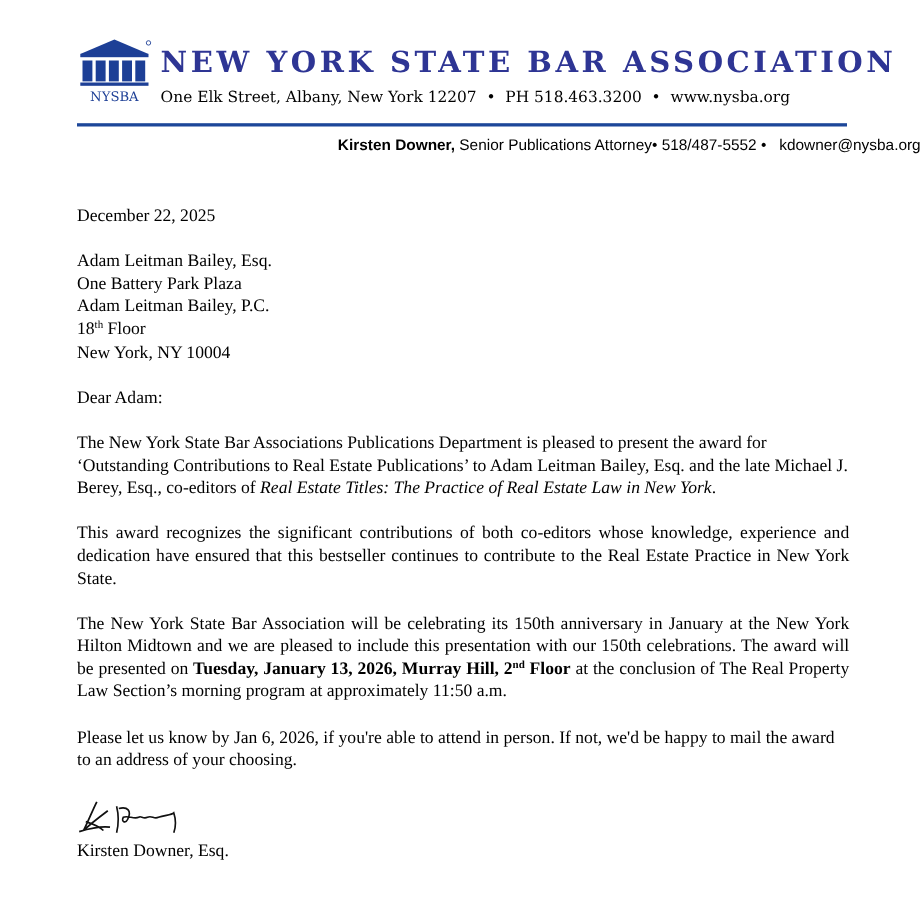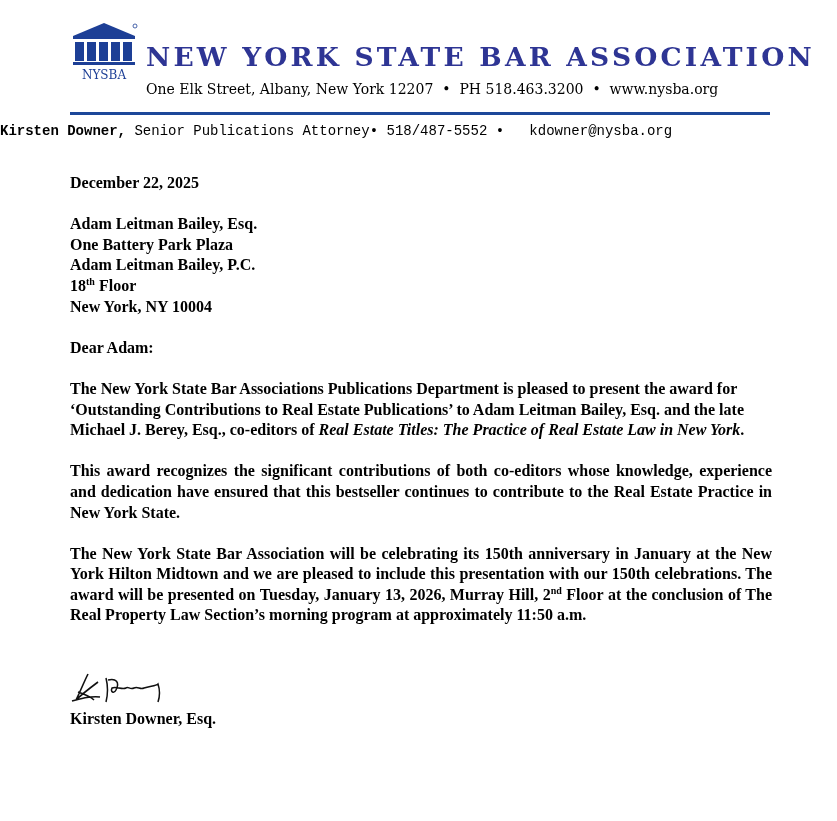--- a/index.html
+++ b/index.html
@@ -1,24 +1,24 @@
 <!DOCTYPE html>
 <html><head>
 <meta charset="utf-8">
 <style>
   html, body { margin: 0; padding: 0; background: #ffffff; }
   body { width: 837px; height: 821px; position: relative; overflow: hidden; color: #000; }
   .letterhead { position: absolute; left: 0; top: 0; width: 837px; }
-  .logo { position: absolute; left: 71px; top: 22px; width: 68px; height: 60px; }
+  .logo { position: absolute; left: 71px; top: 35px; width: 68px; height: 60px; }
   .org-name { position: absolute; left: 146px; top: 44px; font-family: "DejaVu Serif", serif; font-size: 26.5px; letter-spacing: 3.2px; color: #2e3594; white-space: nowrap; line-height: 1; font-weight: bold; }
   .org-addr { position: absolute; left: 146px; top: 82px; font-family: "DejaVu Serif", serif; font-size: 14px; color: #000; white-space: nowrap; line-height: 1; }
   .rule { position: absolute; left: 70px; top: 112px; width: 700px; height: 3px; background: #1d4799; }
-  .contact { position: absolute; left: 0; width: 837px; top: 123px; text-align: left; font-family: Liberation Mono, monospace; font-size: 14px; white-space: nowrap; }
+  .contact { position: absolute; left: 0; width: 837px; top: 123px; text-align: right; font-family: Liberation Sans, sans-serif; font-size: 14px; white-space: nowrap; }
   .contact b { font-weight: bold; }
-  .body { position: absolute; left: 70px; top: 173px; width: 702px; font-family: "Liberation Serif", serif; font-size: 16px; line-height: 20.6px; font-weight: bold; }
+  .body { position: absolute; left: 70px; top: 187px; width: 702px; font-family: "Liberation Serif", serif; font-size: 16px; line-height: 20.6px; }
   .body p { margin: 0; }
   .gap { height: 20.6px; }
   .justify { text-align: justify; }
   sup { font-size: 10px; line-height: 0; vertical-align: 6px; }
   .sig { height: 42px; position: relative; }
   .sig svg { position: absolute; left: 0; top: 3px; }
 </style>
 </head>
 <body>
 
@@ -59,20 +59,21 @@
   </div>
   <div class="gap"></div>
   <p>Dear Adam:</p>
   <div class="gap"></div>
   <p><span>The New York State Bar Associations Publications Department is pleased to present the award for ‘Outstanding Contributions to Real Estate Publications’ to Adam Leitman Bailey, Esq. and the late Michael J. Berey, Esq., co-editors of </span><i>Real Estate Titles: The Practice of Real Estate Law in New York</i><span>.</span></p>
   <div class="gap"></div>
   <p class="justify">This award recognizes the significant contributions of both co-editors whose knowledge, experience and dedication have ensured that this bestseller continues to contribute to the Real Estate Practice in New York State.</p>
   <div class="gap"></div>
   <p class="justify"><span>The New York State Bar Association will be celebrating its 150th anniversary in January at the New York Hilton Midtown and we are pleased to include this presentation with our 150th celebrations. The award will be presented on </span><b><span>Tuesday, January 13, 2026, Murray Hill, 2</span><sup>nd</sup><span> Floor</span></b><span> at the conclusion of The Real Property Law Section’s morning program at approximately 11:50 a.m.</span></p>
   <div class="gap"></div>
+  <p>Please let us know by Jan 6, 2026, if you're able to attend in person. If not, we'd be happy to mail the award to an address of your choosing.</p>
   <div class="gap"></div>
   <div class="sig">
     <svg width="110" height="36" viewBox="0 0 110 36">
       <path d="M18 4 C14 12, 10 22, 6 30 M6 30 C12 24, 20 18, 28 12 M8 22 C14 24, 20 26, 24 30 M2 31 C12 28, 22 26, 30 27" fill="none" stroke="#111" stroke-width="1.6"></path>
       <path d="M36 8 C38 16, 38 24, 36 32 M38 10 C46 8, 50 12, 46 20 C44 24, 40 22, 42 18 C46 16, 52 20, 56 18 C58 16, 60 20, 64 18 C68 16, 70 20, 74 18 C80 16, 86 16, 88 14 C90 20, 90 26, 88 32" fill="none" stroke="#111" stroke-width="1.5"></path>
     </svg>
   </div>
   <p>Kirsten Downer, Esq.</p>
 </div>
 

